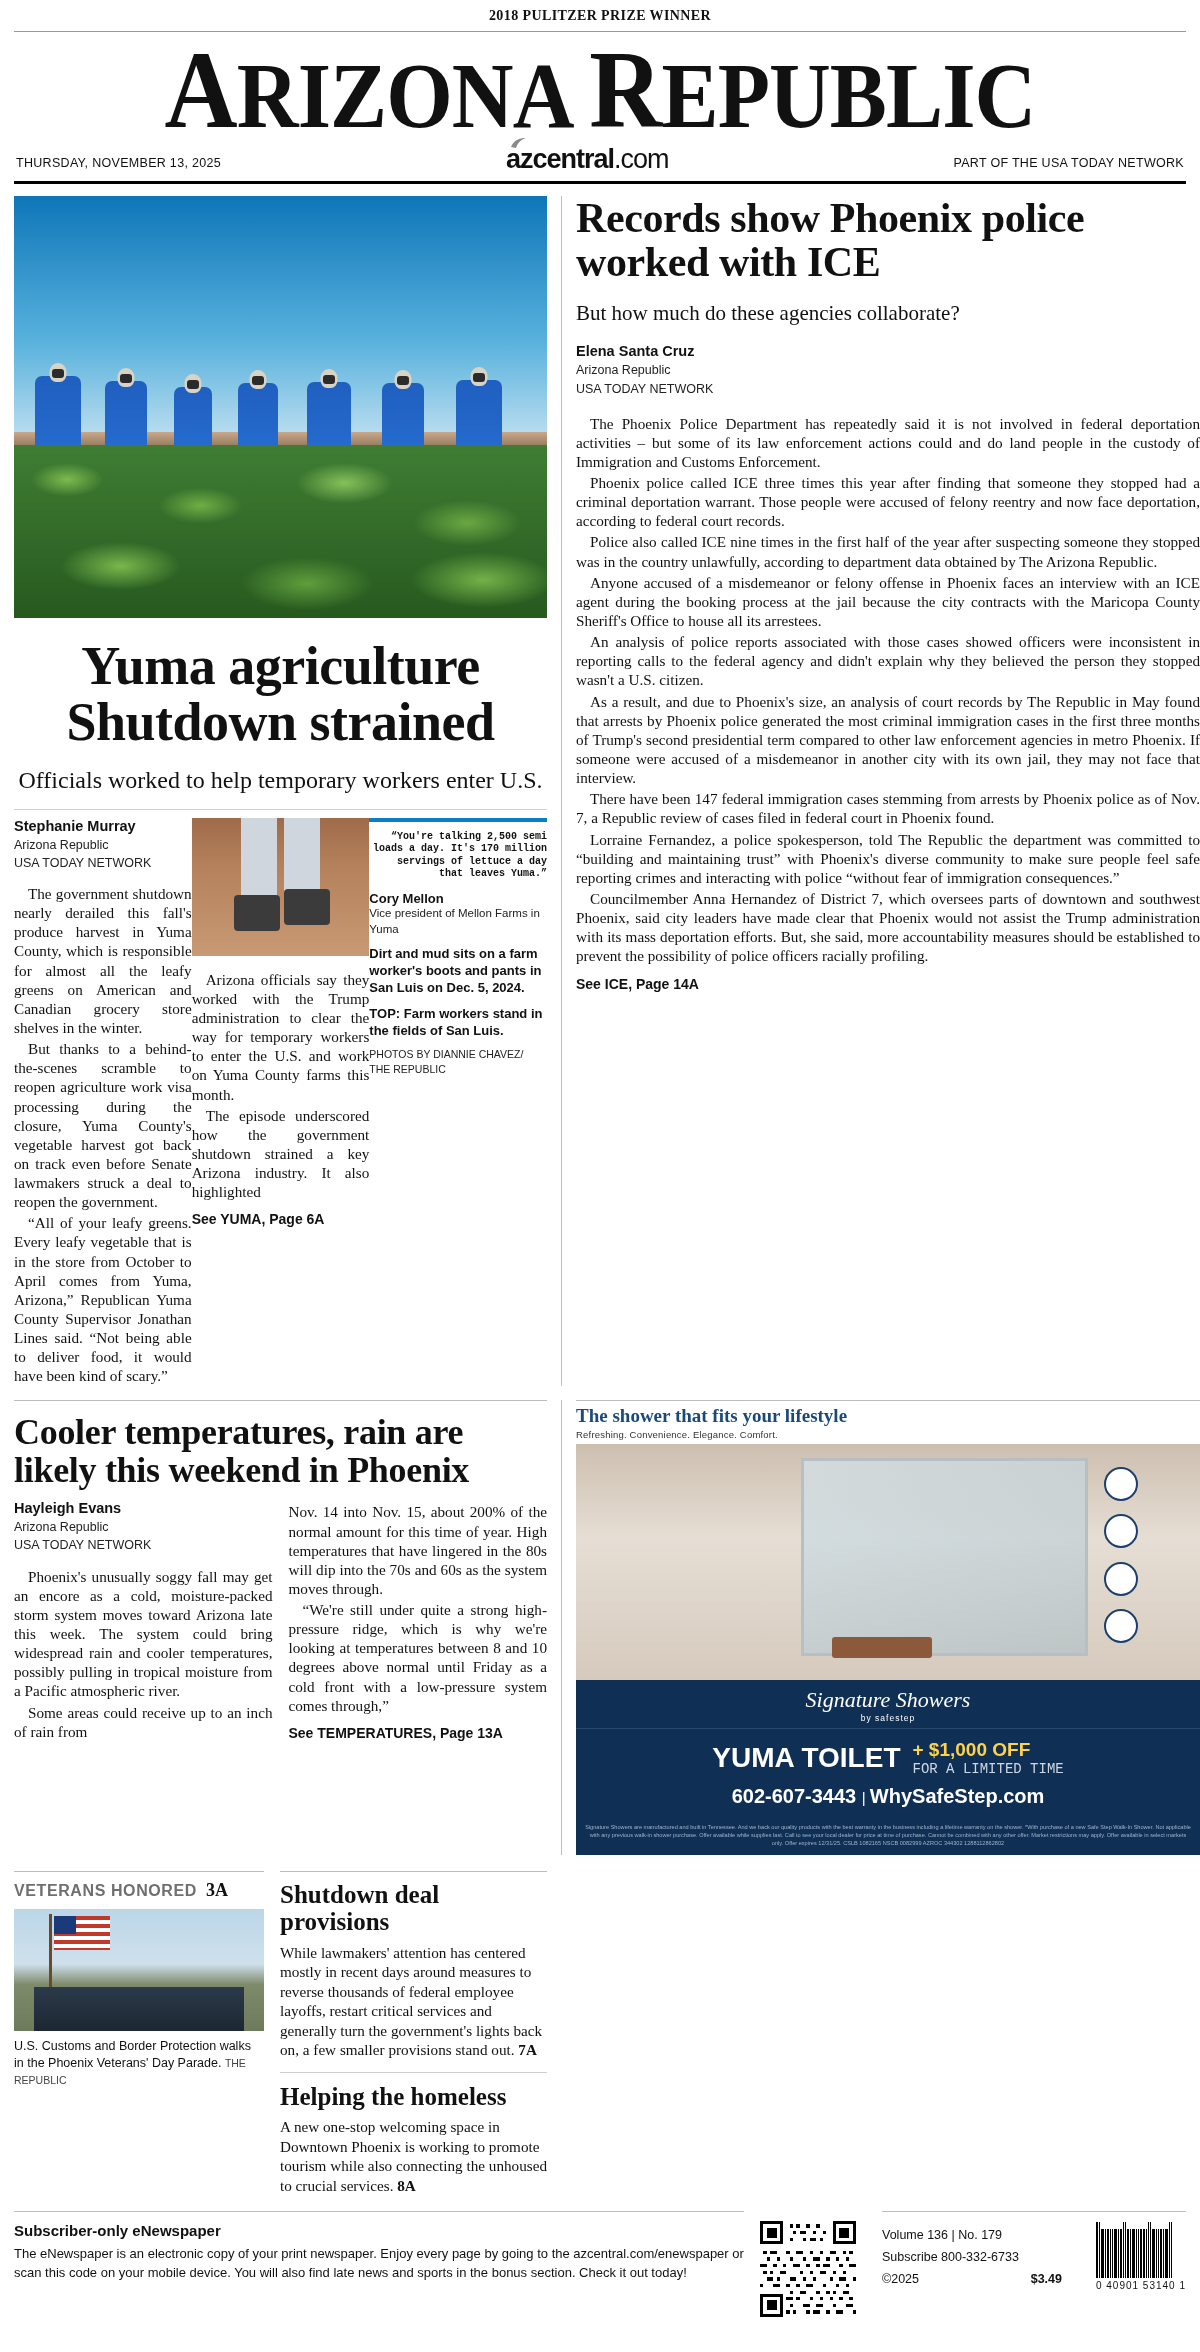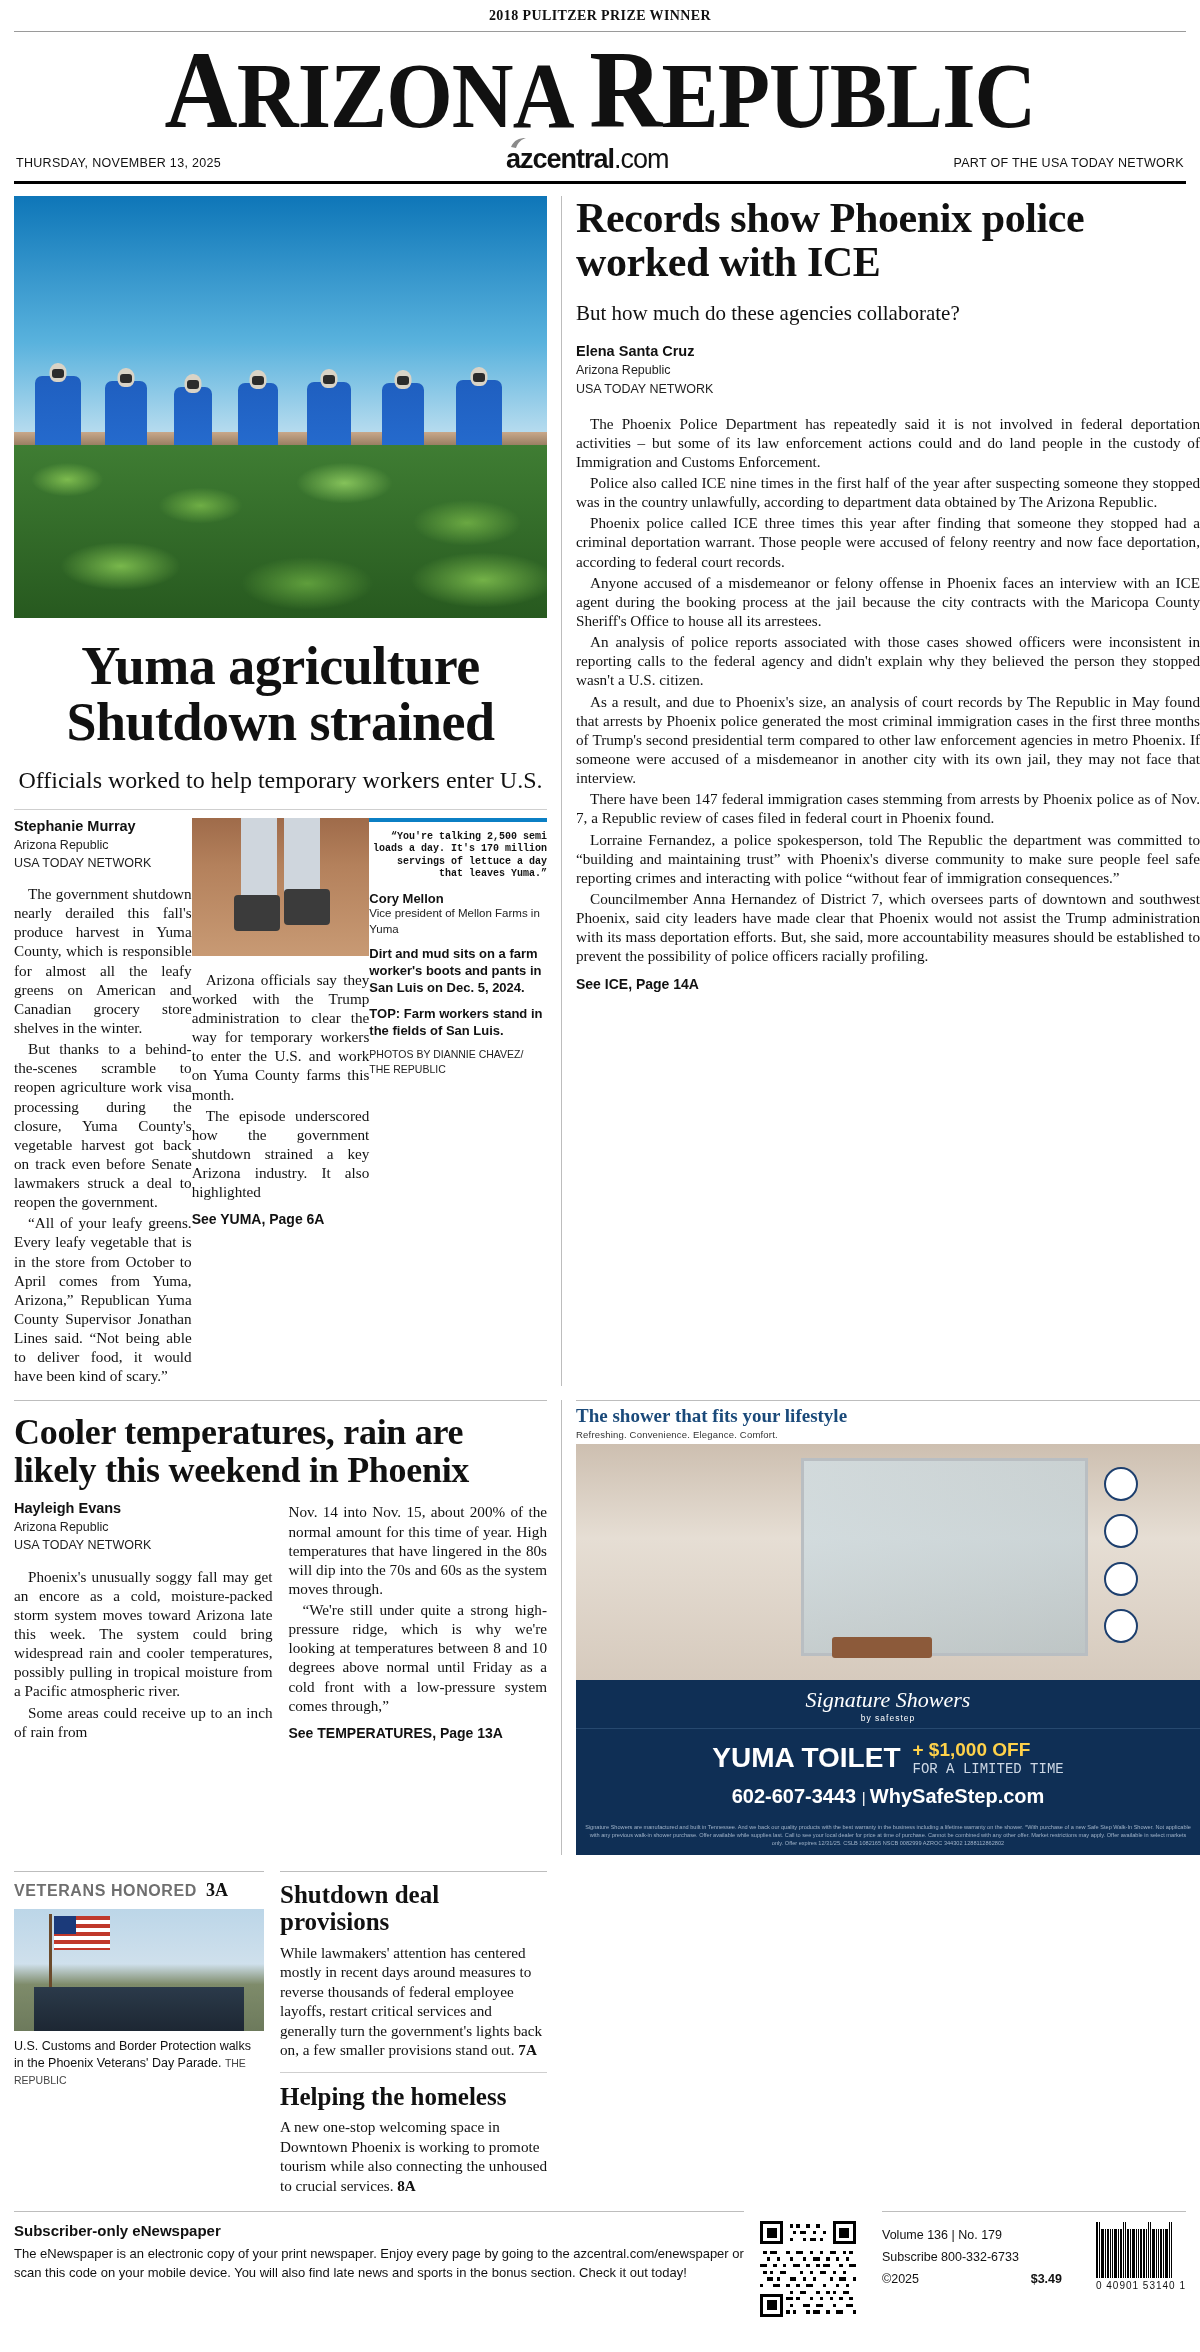--- a/index.html
+++ b/index.html
@@ -356,22 +356,22 @@
       <div class="ice-deck">But how much do these agencies collaborate?</div>
 
       <div style="padding-top:18px">
         <div class="byline-name">Elena Santa Cruz</div>
         <div class="byline-org">Arizona Republic</div>
         <div class="byline-org">USA TODAY NETWORK</div>
       </div>
 
       <div class="ice-body" style="padding-top:14px">
         <p>The Phoenix Police Department has repeatedly said it is not involved in federal deportation activities – but some of its law enforcement actions could and do land people in the custody of Immigration and Customs Enforcement.</p>
+        <p>Phoenix police called ICE three times this year after finding that someone they stopped had a criminal deportation warrant. Those people were accused of felony reentry and now face deportation, according to federal court records.</p>
         <p>Police also called ICE nine times in the first half of the year after suspecting someone they stopped was in the country unlawfully, according to department data obtained by The Arizona Republic.</p>
-        <p>Phoenix police called ICE three times this year after finding that someone they stopped had a criminal deportation warrant. Those people were accused of felony reentry and now face deportation, according to federal court records.</p>
         <p>Anyone accused of a misdemeanor or felony offense in Phoenix faces an interview with an ICE agent during the booking process at the jail because the city contracts with the Maricopa County Sheriff's Office to house all its arrestees.</p>
         <p>An analysis of police reports associated with those cases showed officers were inconsistent in reporting calls to the federal agency and didn't explain why they believed the person they stopped wasn't a U.S. citizen.</p>
         <p>As a result, and due to Phoenix's size, an analysis of court records by The Republic in May found that arrests by Phoenix police generated the most criminal immigration cases in the first three months of Trump's second presidential term compared to other law enforcement agencies in metro Phoenix. If someone were accused of a misdemeanor in another city with its own jail, they may not face that interview.</p>
         <p>There have been 147 federal immigration cases stemming from arrests by Phoenix police as of Nov. 7, a Republic review of cases filed in federal court in Phoenix found.</p>
         <p>Lorraine Fernandez, a police spokesperson, told The Republic the department was committed to “building and maintaining trust” with Phoenix's diverse community to make sure people feel safe reporting crimes and interacting with police “without fear of immigration consequences.”</p>
         <p>Councilmember Anna Hernandez of District 7, which oversees parts of downtown and southwest Phoenix, said city leaders have made clear that Phoenix would not assist the Trump administration with its mass deportation efforts. But, she said, more accountability measures should be established to prevent the possibility of police officers racially profiling.</p>
       </div>
       <div class="seemore">See ICE, Page 14A</div>
     </div>
   </div>

